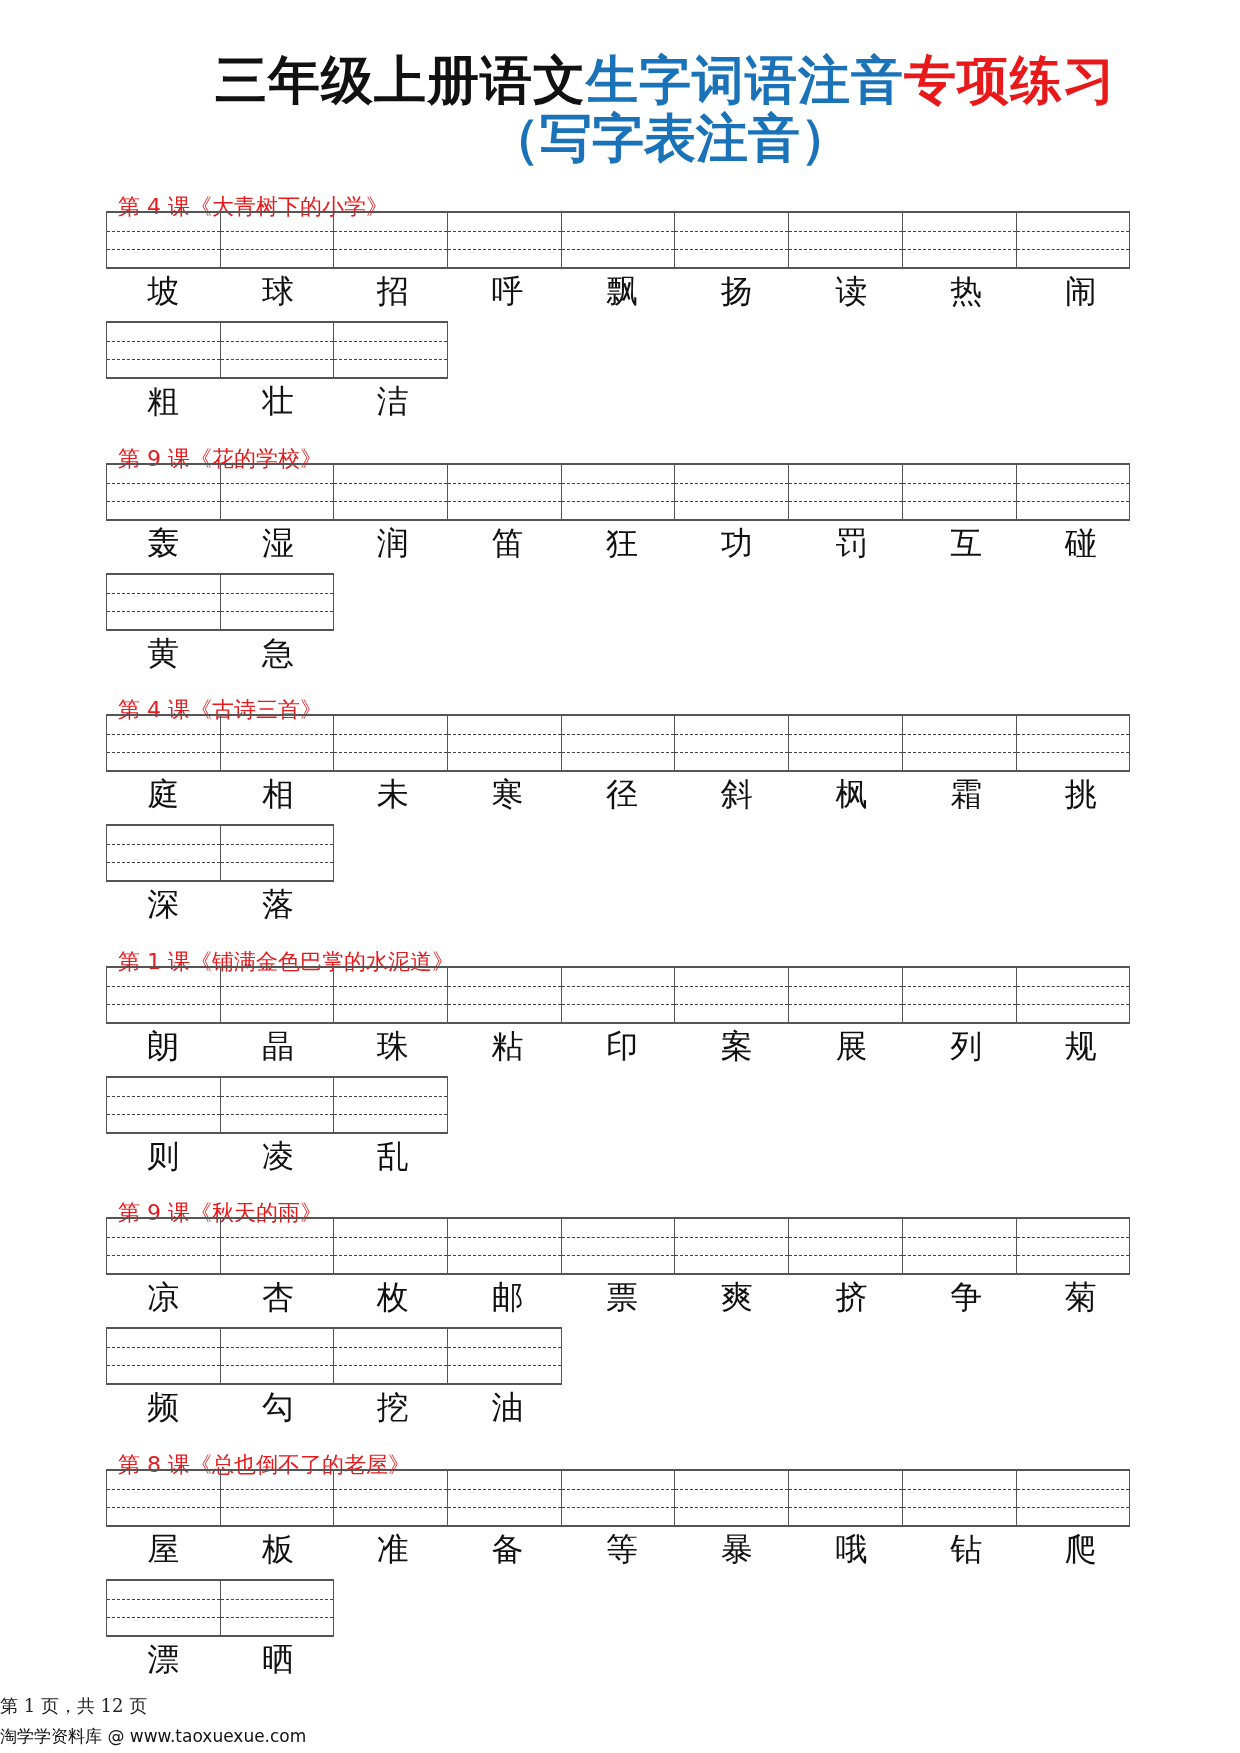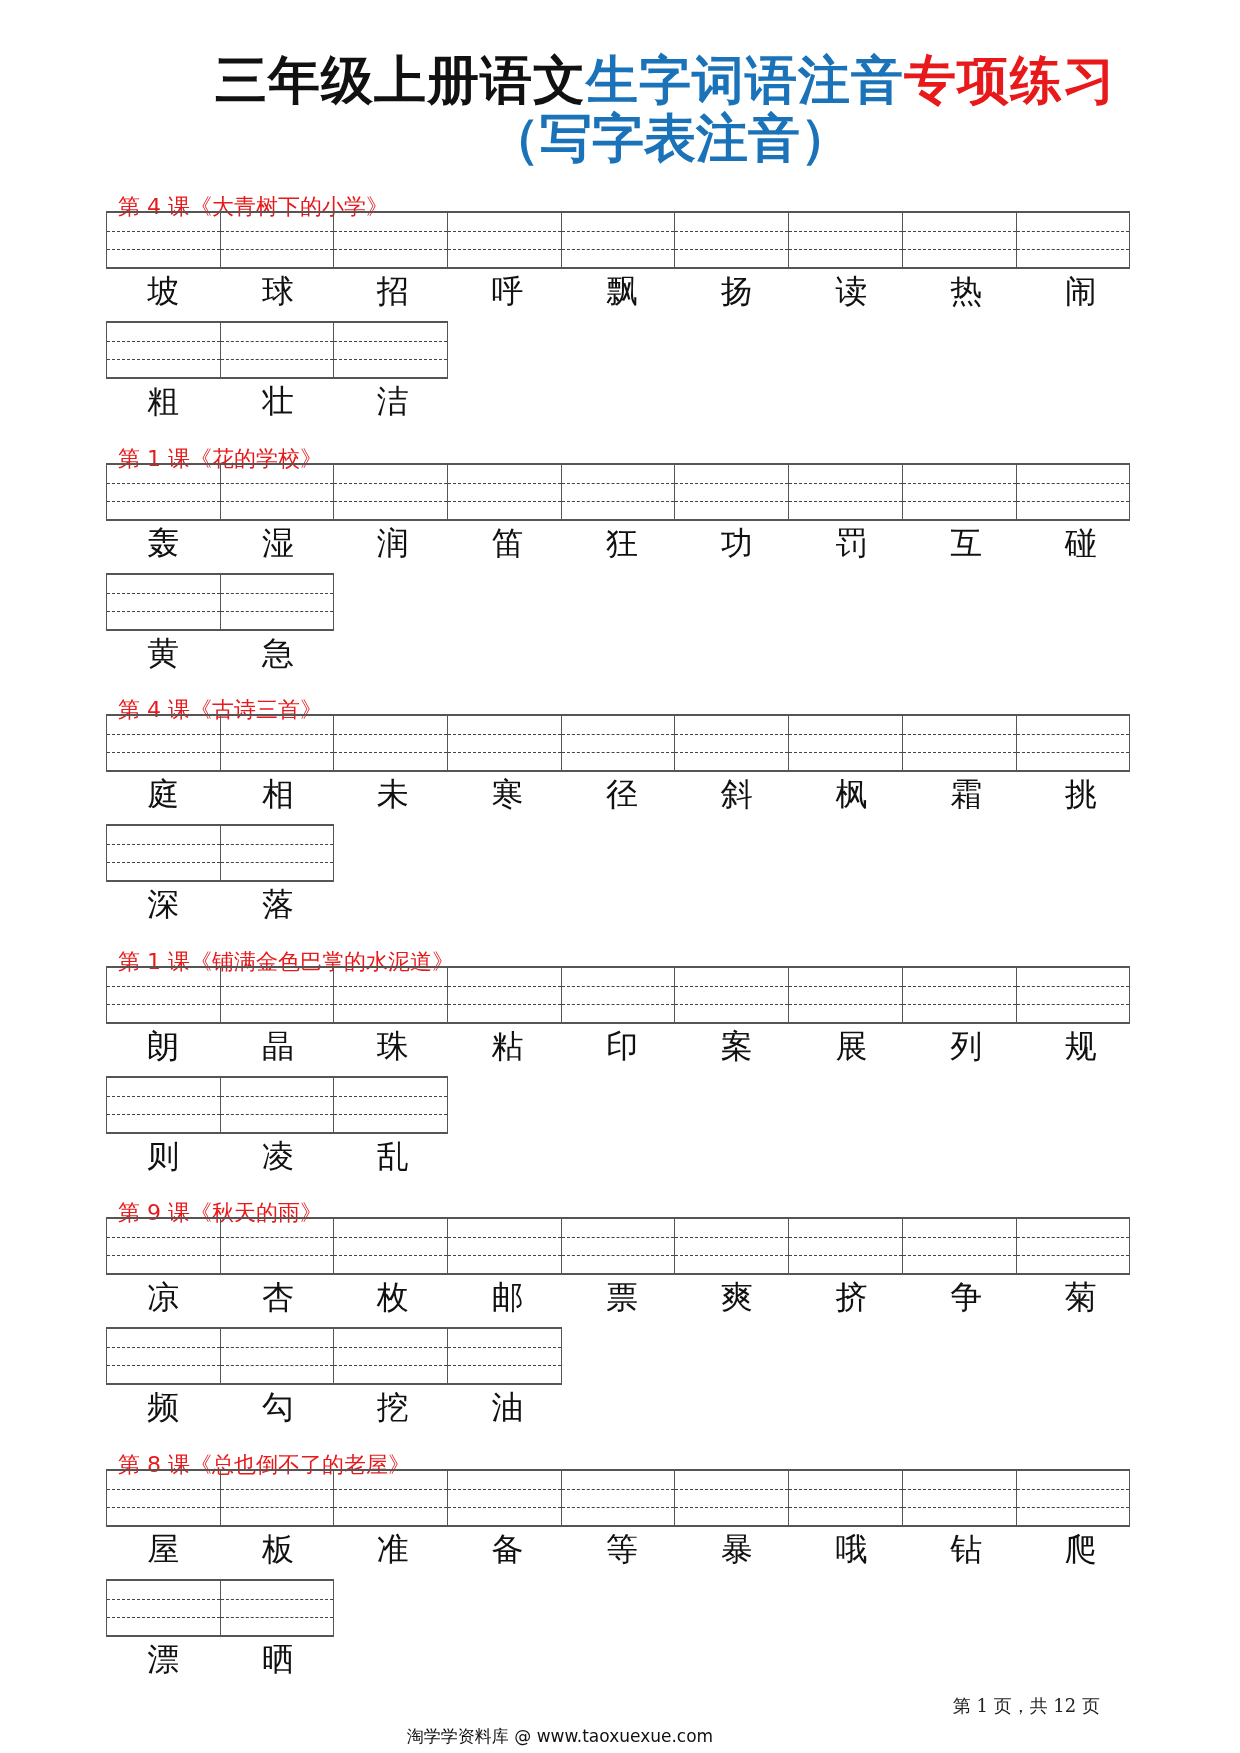--- a/index.html
+++ b/index.html
@@ -18,23 +18,23 @@
   .row { position: absolute; left: 0; height: 110px; }
   .grid { position: absolute; left: 0; top: 0; height: 54px; display: flex;
           border-top: 2px solid #555; border-bottom: 2px solid #555; border-left: 1px solid #555; }
   .cell { width: 113.7px; height: 54px; position: relative; border-right: 1px solid #555; box-sizing: border-box; }
   .cell::before, .cell::after { content: ""; position: absolute; left: 0; right: 0; border-top: 1px dashed #444; }
   .cell::before { top: 18px; }
   .cell::after { top: 36px; }
   .chars { position: absolute; left: 0; top: 60px; display: flex; }
   .ch { width: 114.7px; text-align: center; font-size: 32px; line-height: 40px; color: #111;
         font-family: "DejaVu Serif", "Liberation Serif", serif; }
-  .footer-page { position: absolute; left: 0; width: 1100px; top: 1694px; text-align: right;
+  .footer-page { position: absolute; left: 0; width: 1100px; top: 1694px; text-align: left;
                  font-size: 18px; color: #222; font-family: "DejaVu Serif", "Liberation Serif", serif; }
-  .footer-site { position: absolute; left: 0; width: 1120px; top: 1725px; text-align: center;
+  .footer-site { position: absolute; left: 0; width: 1120px; top: 1725px; 
                  font-size: 17px; color: #111; font-family: "DejaVu Sans", "Liberation Sans", sans-serif; }
 </style>
 </head>
 <body>
 
 <div class="title-wrap">
   <span class="p1" style="color:#111111">三年级上册语文</span><span class="p2" style="color:#1a73b8">生字词语注音</span><span class="p3" style="color:#e8191b">专项练习</span>
 </div>
 <div class="subtitle">（写字表注音）</div>
 
@@ -72,21 +72,21 @@
           <div class="cell"></div>
         </div>
         <div class="chars">
           <div class="ch">粗</div>
           <div class="ch">壮</div>
           <div class="ch">洁</div>
         </div>
       </div>
     </div>
     <div class="section" style="top: 446px;">
-      <div class="sec-head">第 1 课《花的学校》</div>
+      <div class="sec-head">第 9 课《花的学校》</div>
       <div class="row" style="top: 17px;">
         <div class="grid">
           <div class="cell"></div>
           <div class="cell"></div>
           <div class="cell"></div>
           <div class="cell"></div>
           <div class="cell"></div>
           <div class="cell"></div>
           <div class="cell"></div>
           <div class="cell"></div>

